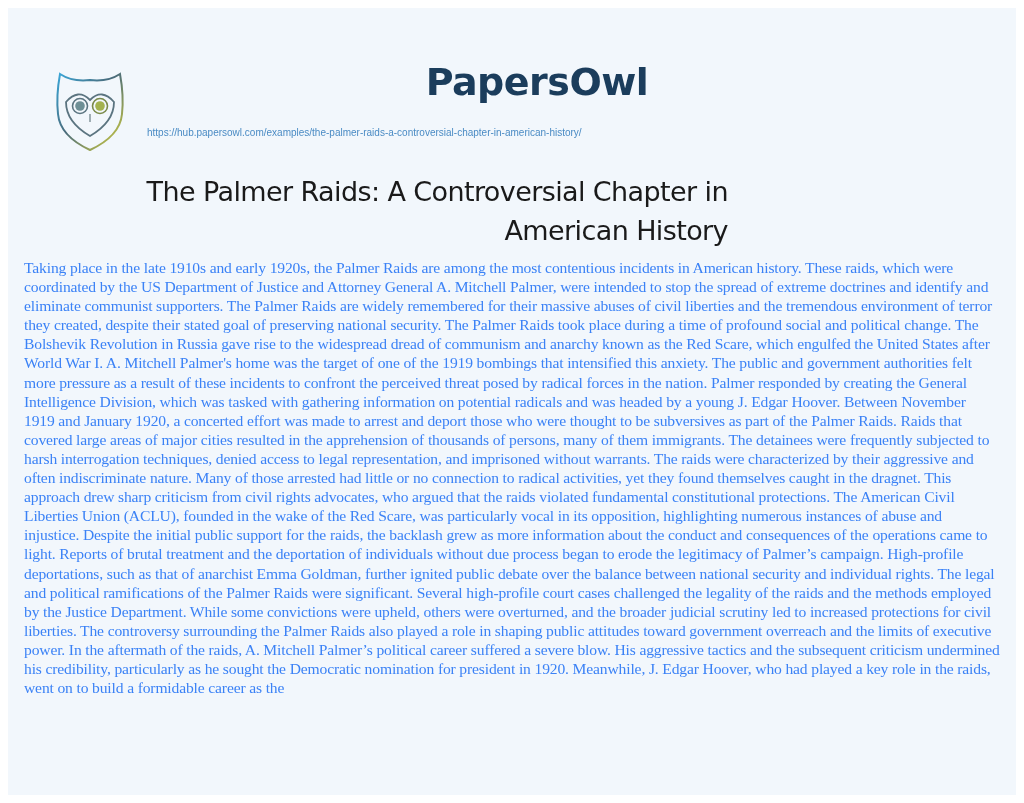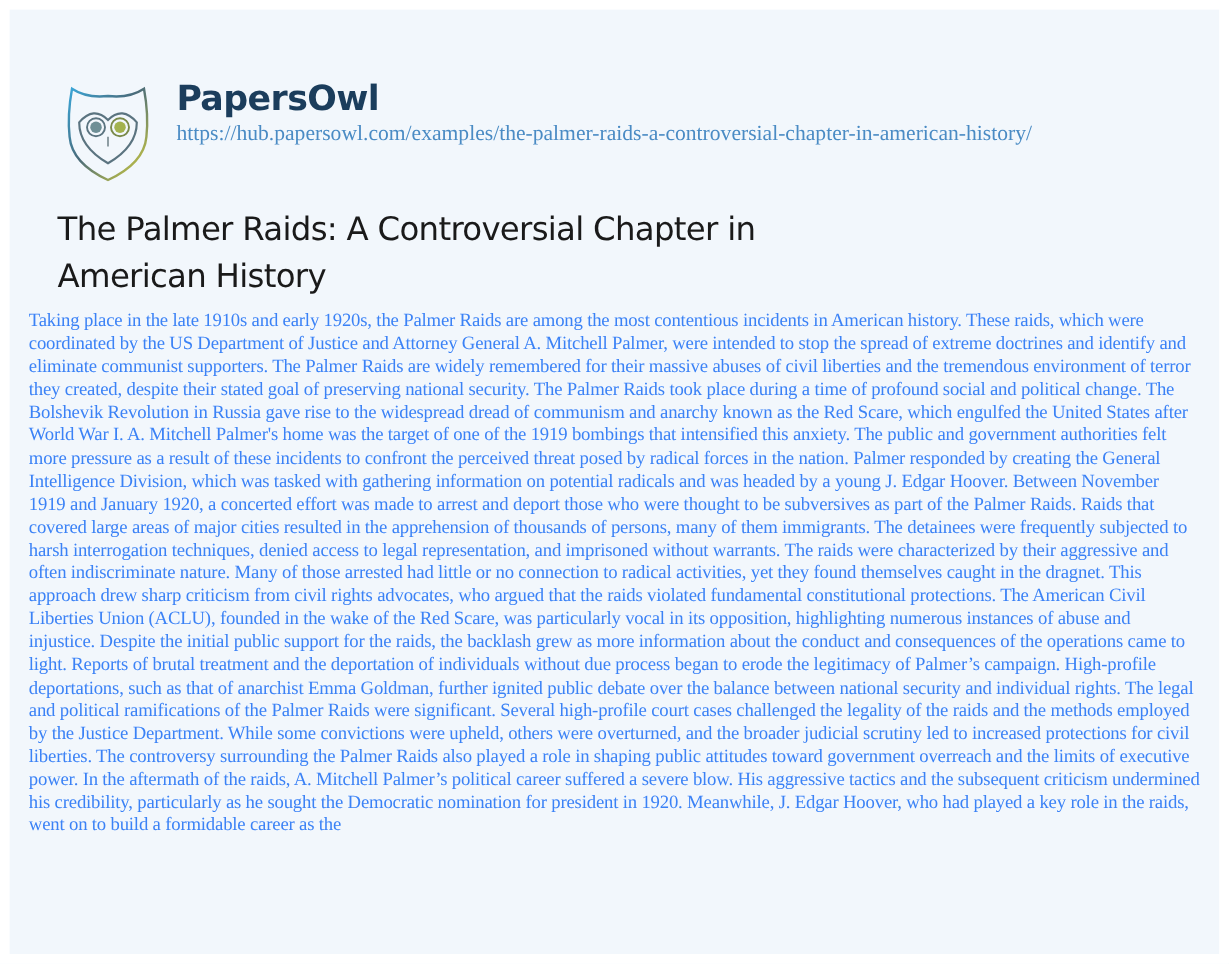--- a/index.html
+++ b/index.html
@@ -32,47 +32,49 @@
       width: 80px;
       height: 90px;
       margin-top: 6px;
     }
     .brand-block {
       margin-left: 17px;
     }
     .brand-name {
       font-family: "DejaVu Sans", sans-serif;
       font-weight: bold;
-      font-size: 29px;
+      font-size: 38px;
       color: #1b3d5c;
       letter-spacing: -0.5px;
       line-height: 36px;
       margin-top: 4px;
+      text-align: center;
     }
     .brand-url {
-      font-family: Liberation Serif, serif;
-      font-size: 18px;
+      font-family: Liberation Sans, sans-serif;
+      font-size: 10px;
       color: #4a8bc4;
       line-height: 22px;
       width: 780px;
-      margin-top: 0;
+      margin-top: 22px;
       word-break: break-all;
     }
     .title {
       position: absolute;
       left: 48px;
       top: 172px;
       width: 680px;
       font-family: "DejaVu Sans", sans-serif;
       font-size: 27px;
       color: #1a1a1a;
       line-height: 39px;
       letter-spacing: -0.6px;
       margin: 0;
       font-weight: normal;
+      text-align: right;
     }
     .body-text {
       position: absolute;
       left: 24px;
       top: 258px;
       width: 976px;
       font-family: "Liberation Serif", serif;
       font-size: 15.6px;
       line-height: 19.1px;
       color: #3b82f6;

